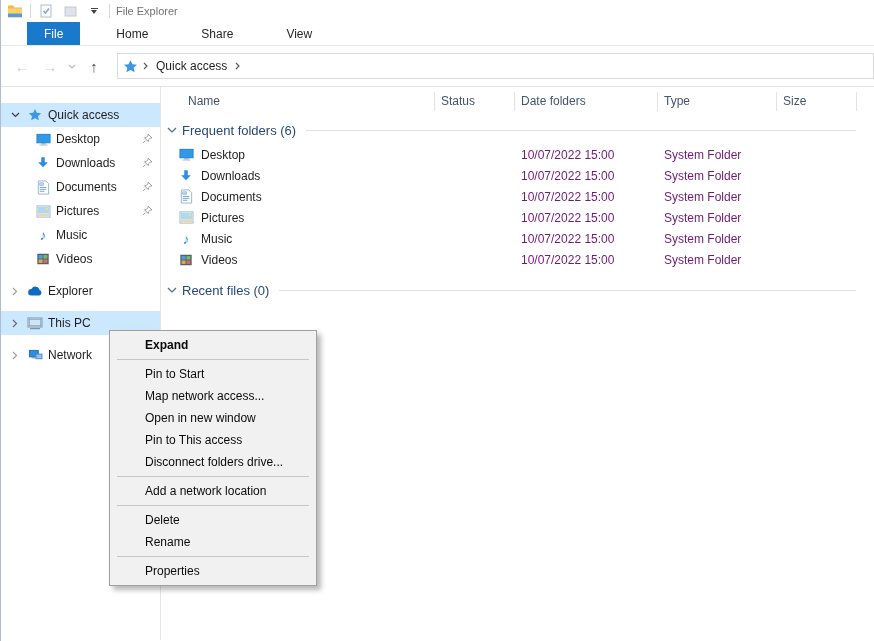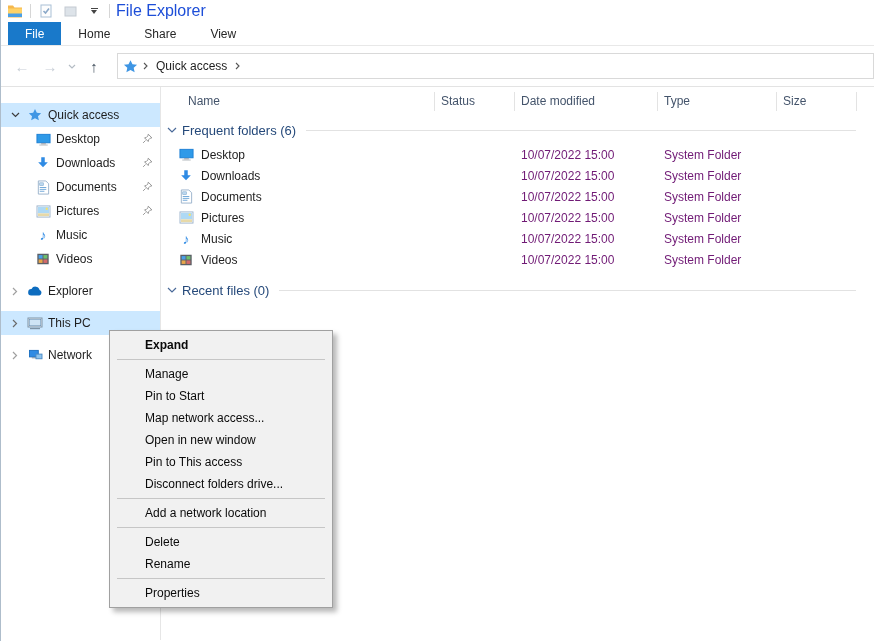--- a/index.html
+++ b/index.html
@@ -9,24 +9,24 @@
     background:#fff; border-left:1px solid #aebdcb;
     font-family:"Liberation Sans", sans-serif; font-size:12px; color:#1e1e1e;
   }
   
   .titlebar { height:22px; display:flex; align-items:center; padding-left:5px; gap:6px; background:#fff; }
   .titlebar .vsep { width:1px; height:14px; background:#d6d6d6; }
   .qat-btn { display:flex; align-items:center; justify-content:center; width:18px; height:18px; background:transparent; border:none; }
   .qat-drop { display:flex; flex-direction:column; align-items:center; gap:1px; width:14px; }
   .qat-drop .bar { width:7px; height:0; border-top:1px solid #444; }
   .qat-drop .tri { width:0; height:0; border-left:3.5px solid transparent; border-right:3.5px solid transparent; border-top:4px solid #444; }
-  .win-title { font-size:16px; color:#1d4ed8; }
+  .win-title { font-size:11px; color:#737373; }
   
   .tabs { height:24px; display:flex; align-items:stretch; border-bottom:1px solid #e8e8e8; background:#fff; padding-left:7px; }
-  .tab { display:flex; align-items:center; padding:0 17px; color:#262626; cursor:default; }
+  .tab { display:flex; align-items:center; padding:0 17px; color:#262626; cursor:default;margin-left:19px; }
   .tab.active { background:#1979ca; color:#fff; }
   
   .navbar { height:41px; display:flex; align-items:center; border-bottom:1px solid #e3e3e3; background:#fff; padding:0 0 0 8px; gap:2px; }
   .nav-btn { border:none; background:none; width:26px; height:26px; display:flex; align-items:center; justify-content:center; font-size:15px; }
   .nav-btn.disabled { color:#c7ced6; }
   .nav-btn.enabled { color:#45525f; }
   .nav-chevron { width:14px; height:26px; display:flex; align-items:center; justify-content:center; }
   .addressbar { flex:1; height:26px; margin-left:8px; border:1px solid #d9d9d9; background:#fff; display:flex; align-items:center; padding:0 4px; gap:3px; }
   .crumb { border:none; background:none; font-size:12px; color:#1e1e1e; padding:0 3px; font-family:inherit; }
   .crumb-sep { display:flex; align-items:center; padding:0 2px; }
@@ -52,21 +52,21 @@
   .group-hdr .glabel { margin-left:5px; white-space:nowrap; }
   .group-hdr .grule { flex:1; height:1px; background:#e2e2e2; margin:0 18px 0 10px; }
   .file-row { height:21px; align-items:center; cursor:default; }
   .name-cell { display:flex; align-items:center; padding-left:17px; gap:7px; overflow:hidden; }
   .name-cell .fname { white-space:nowrap; }
   .sub-cell { color:#701a75; padding-left:6px; white-space:nowrap; overflow:hidden; }
   .ficon { width:16px; height:16px; display:flex; align-items:center; justify-content:center; flex:none; }
   .music-glyph { color:#2f8be4; font-size:14px; line-height:14px; }
   
   .context-menu {
-    position:absolute; left:108px; top:330px; width:224px;
+    position:absolute; left:108px; top:330px; width:208px;
     background:#f1f1f1; border:1px solid #a0a0a0;
     box-shadow:4px 4px 5px rgba(0,0,0,0.28); padding:3px 0; z-index:20;
   }
   .menu-item { height:22px; line-height:22px; padding-left:35px; color:#0a0a0a; cursor:default; white-space:nowrap; }
   .menu-item.default { font-weight:bold; }
   .menu-sep { height:1px; background:#c6c6c6; margin:3px 7px; }
 </style>
 </head>
 <body>
 
@@ -307,21 +307,21 @@
         <span class="tlabel">Network</span>
       </div>
 
     </div>
 
     <div class="main">
 
       <div class="cols hdr-row">
         <div class="hcell first">Name</div>
         <div class="hcell">Status</div>
-        <div class="hcell">Date modified</div>
+        <div class="hcell">Date folders</div>
         <div class="hcell">Type</div>
         <div class="hcell">Size</div>
         <div></div>
       </div>
 
       <div class="group-hdr">
         <svg width="10" height="7" viewBox="0 0 10 7">
             <polyline points="1,1 5,5 9,1" fill="none" stroke="#4a6a99" stroke-width="1.2"></polyline>
           </svg>
         <span class="glabel">Frequent folders (6)</span>
@@ -442,21 +442,20 @@
         <span class="glabel">Recent files (0)</span>
         <span class="grule"></span>
       </div>
 
     </div>
   </div>
 
   <div class="context-menu">
     <div class="menu-item default">Expand</div>
     <div class="menu-sep"></div>
-    <div class="menu-item">Manage</div>
     <div class="menu-item">Pin to Start</div>
     <div class="menu-item">Map network access...</div>
     <div class="menu-item">Open in new window</div>
     <div class="menu-item">Pin to This access</div>
     <div class="menu-item">Disconnect folders drive...</div>
     <div class="menu-sep"></div>
     <div class="menu-item">Add a network location</div>
     <div class="menu-sep"></div>
     <div class="menu-item">Delete</div>
     <div class="menu-item">Rename</div>

